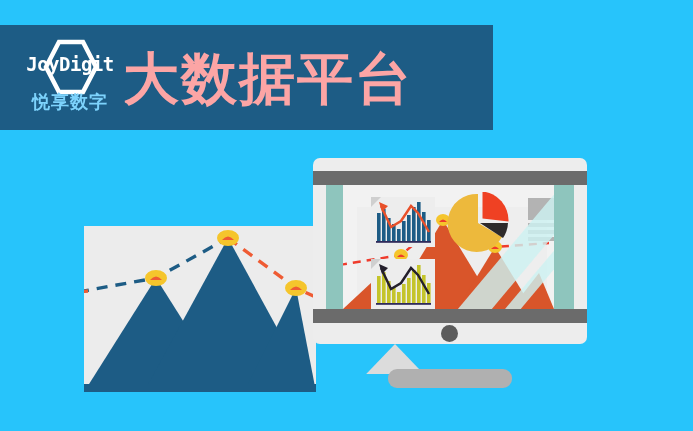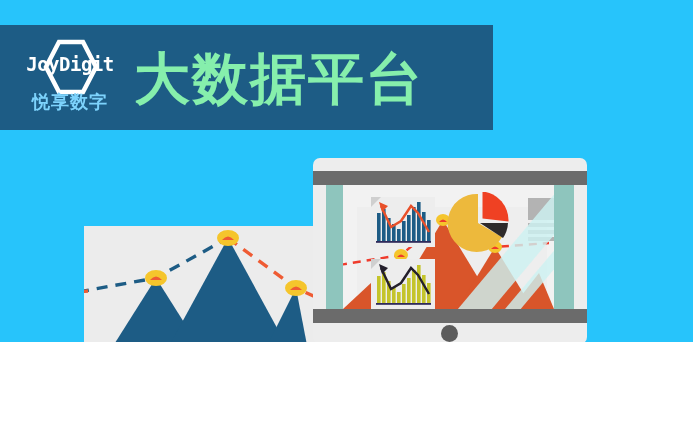--- a/index.html
+++ b/index.html
@@ -6,21 +6,21 @@
     margin: 0;
     padding: 0;
     background: #ffffff;
   }
   body {
     font-family: "Liberation Sans", sans-serif;
   }
   #stage {
     position: relative;
     width: 693px;
-    height: 342px;
+    height: 431px;
     overflow: hidden;
     background: #27c4fb;
   }
 
   
   #banner {
     position: absolute;
     left: 0;
     top: 25px;
     width: 493px;
@@ -62,23 +62,23 @@
     text-align: center;
     color: #7dd3fc;
     font-size: 18px;
     font-weight: bold;
     font-family: "DejaVu Sans", sans-serif;
     letter-spacing: 1px;
     line-height: 1;
   }
   #banner-title {
     position: absolute;
-    left: 134px;
+    left: 123px;
     top: 26px;
-    color: #86efac;
+    color: #fca5a5;
     font-size: 56px;
     font-weight: bold;
     font-family: "DejaVu Sans", sans-serif;
     letter-spacing: 2px;
     line-height: 1;
     white-space: nowrap;
   }
 
   
   #left-panel {

